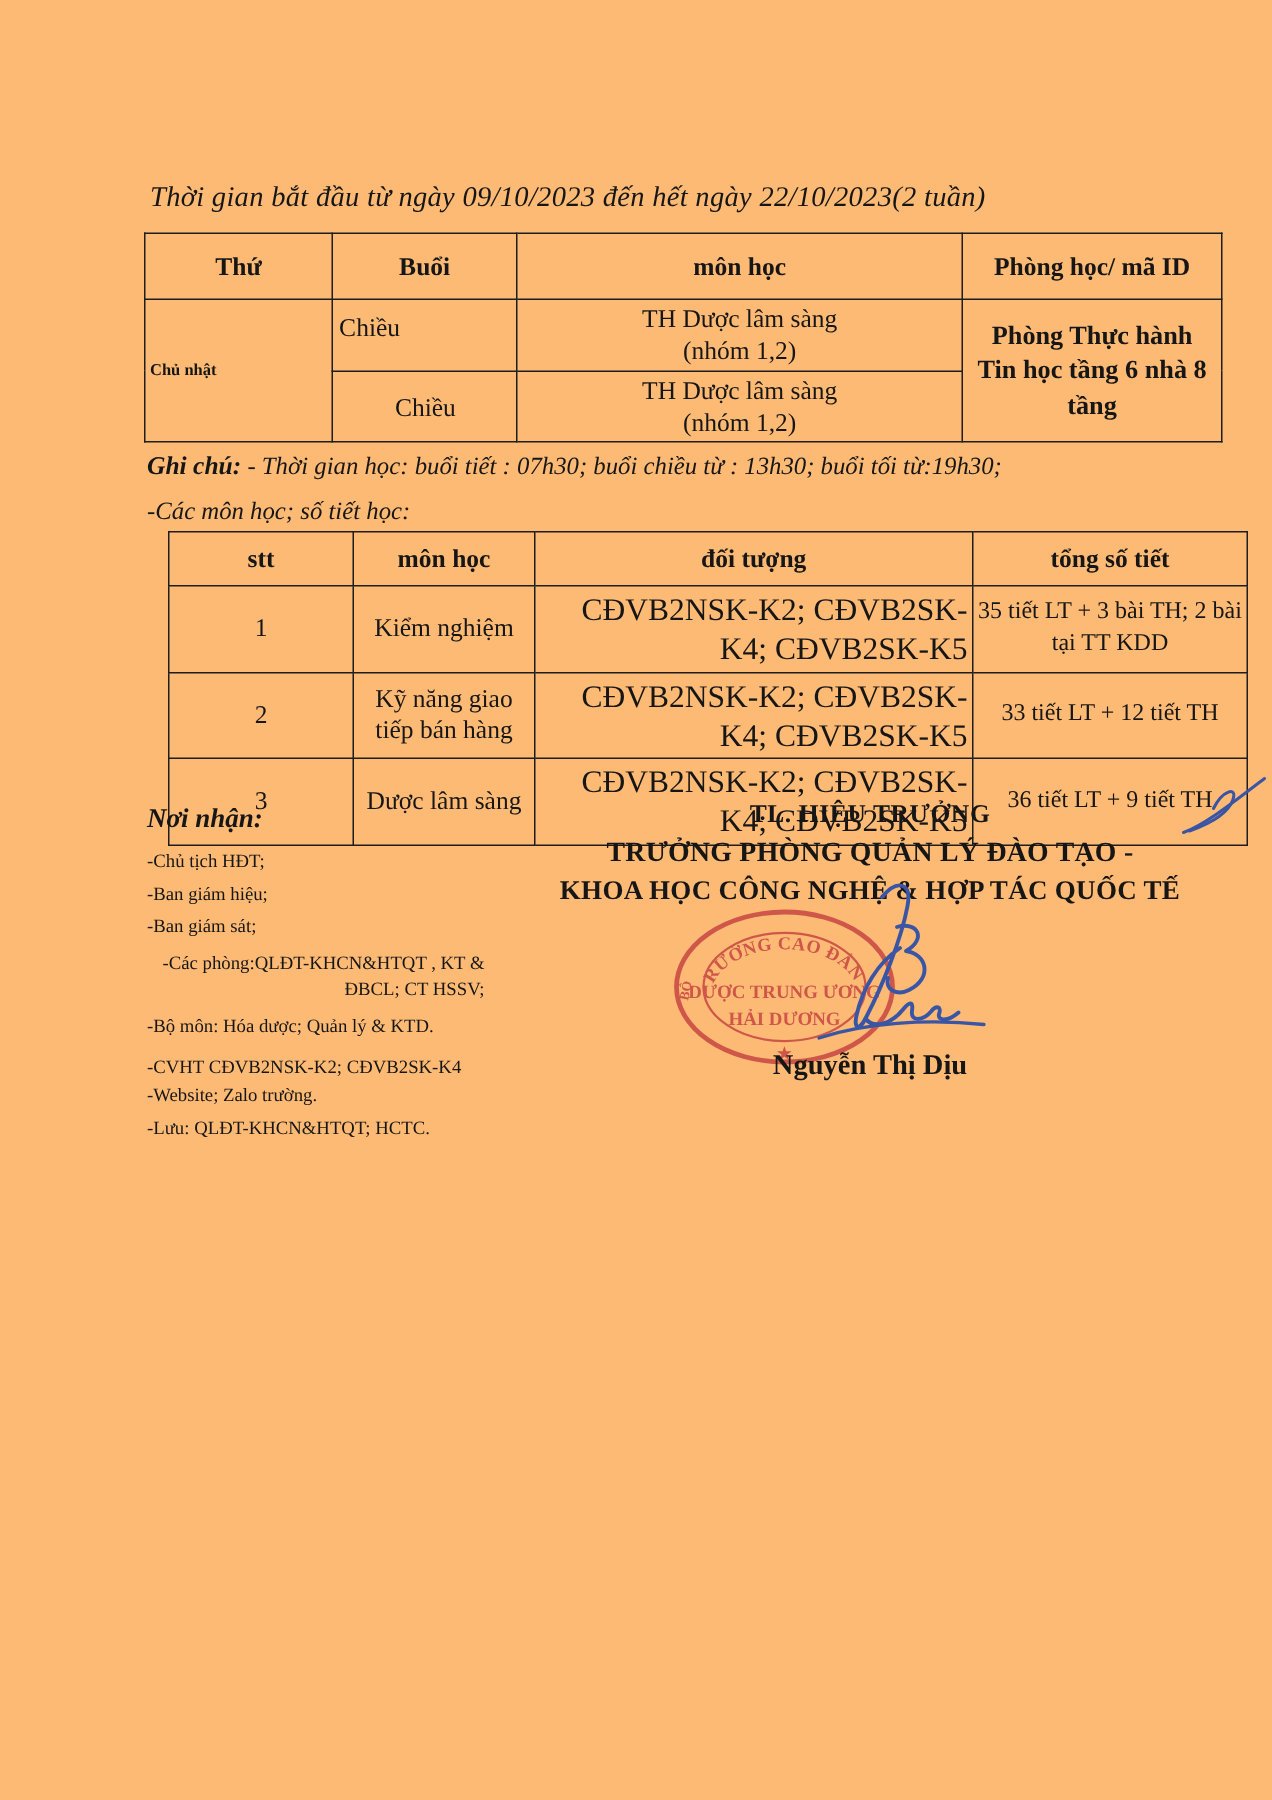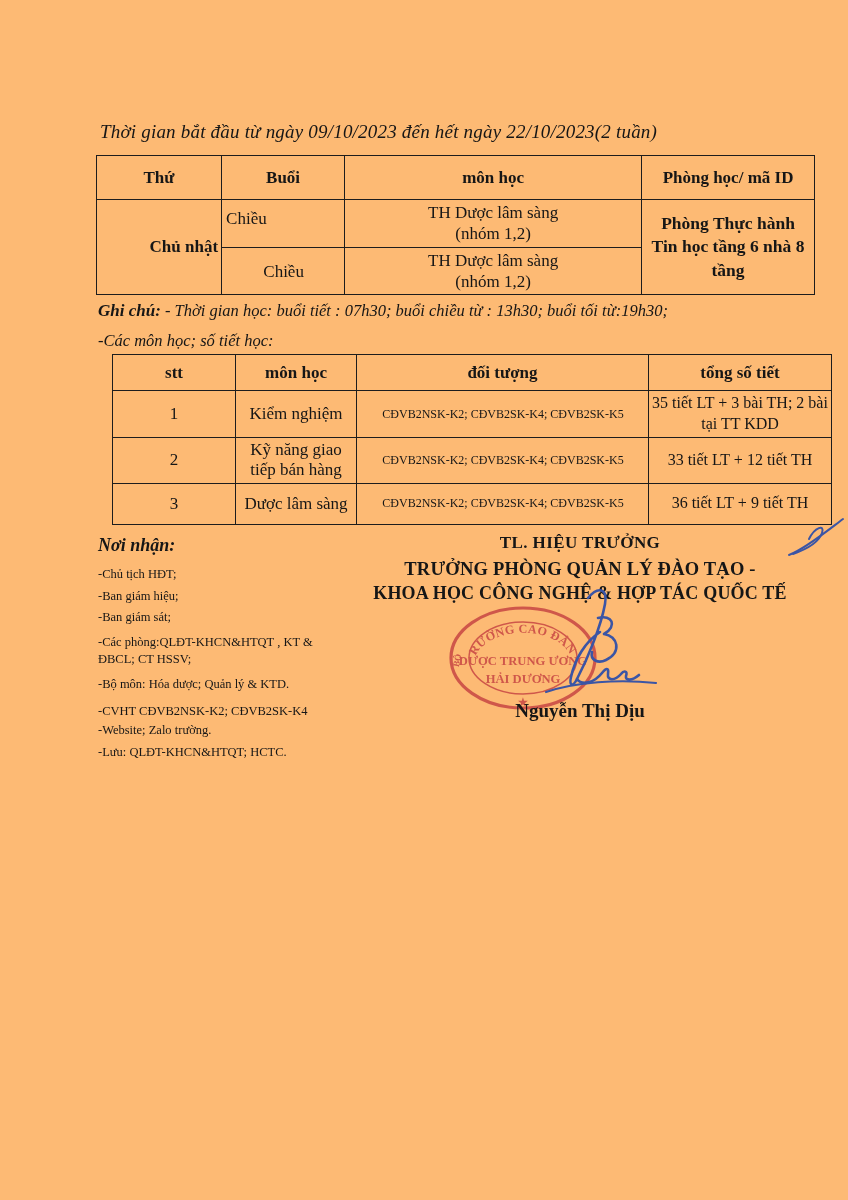--- a/index.html
+++ b/index.html
@@ -34,56 +34,56 @@
   }
   th { font-weight: bold; text-align: center; }
   .schedule-table { left: 96px; top: 155px; width: 719px; }
   .schedule-table .c1 { width: 123px; }
   .schedule-table .c2 { width: 121px; }
   .schedule-table .c3 { width: 292px; }
   .schedule-table .c4 { width: 170px; }
   .schedule-table tr.hdr { height: 44px; }
   .schedule-table tr.r1 { height: 46px; }
   .schedule-table tr.r2 { height: 47px; }
-  .day-cell { font-weight: bold; text-align: right; font-size: 17px; }
+  .day-cell { font-weight: bold; text-align: left; font-size: 11px; }
   .session-morning { text-align: left; vertical-align: top; padding-top: 9px; padding-left: 4px; }
   .session-afternoon { text-align: center; vertical-align: bottom; padding-bottom: 12px; padding-right: 2px; }
   .subject-cell { text-align: center; line-height: 1.25; }
   .room-cell { font-weight: bold; text-align: center; font-size: 17.5px; line-height: 1.35; padding: 0 8px; }
   .note-line1 { position: absolute; left: 98px; top: 301px; font-style: italic; font-size: 16.5px; white-space: nowrap; }
   .note-line1 b { font-size: 17px; }
   .note-line2 { position: absolute; left: 98px; top: 331px; font-style: italic; font-size: 16.5px; }
   .subjects-table { left: 112px; top: 354px; width: 719px; }
   .subjects-table .c1 { width: 123px; }
   .subjects-table .c2 { width: 121px; }
   .subjects-table .c3 { width: 292px; margin-left: 44px; }
   .subjects-table .c4 { width: 183px; }
   .subjects-table tr.hdr { height: 36px; }
   .subjects-table tr.r1 { height: 47px; }
   .subjects-table tr.r2 { height: 44px; }
   .subjects-table tr.r3 { height: 41px; }
   .stt-cell { text-align: center; }
   .name-cell { text-align: center; line-height: 1.2; }
-  .target-cell { text-align: center; font-size: 12px; line-height: 1.25; padding-left: 4px; }
+  .target-cell { text-align: right; font-size: 21px; line-height: 1.25; padding-left: 4px; }
   .total-cell { text-align: center; font-size: 16px; line-height: 1.3; }
   .recipients {
     position: absolute;
     left: 98px; top: 533px;
     width: 225px;
     font-size: 12.5px;
     line-height: 1.35;
   }
   .recipients .label {
     font-weight: bold;
     font-style: italic;
     font-size: 18px;
     margin-bottom: 9px;
   }
   .recipients .item { margin-bottom: 4.5px; }
-  .recipients .item:nth-of-type(5) { margin-top: 8px; margin-bottom: 8px; }
+  .recipients .item:nth-of-type(5) { margin-top: 8px; margin-bottom: 8px; text-align: right; }
   .recipients .item:nth-of-type(6) { margin-bottom: 10px; }
   .recipients .item:nth-of-type(7) { margin-bottom: 3px; }
   .sig-block {
     position: absolute;
     left: 350px; top: 533px;
     width: 460px;
     text-align: center;
     font-weight: bold;
   }
   .sig-title1 { font-size: 17px; letter-spacing: 0.4px; margin-bottom: 6px; }

